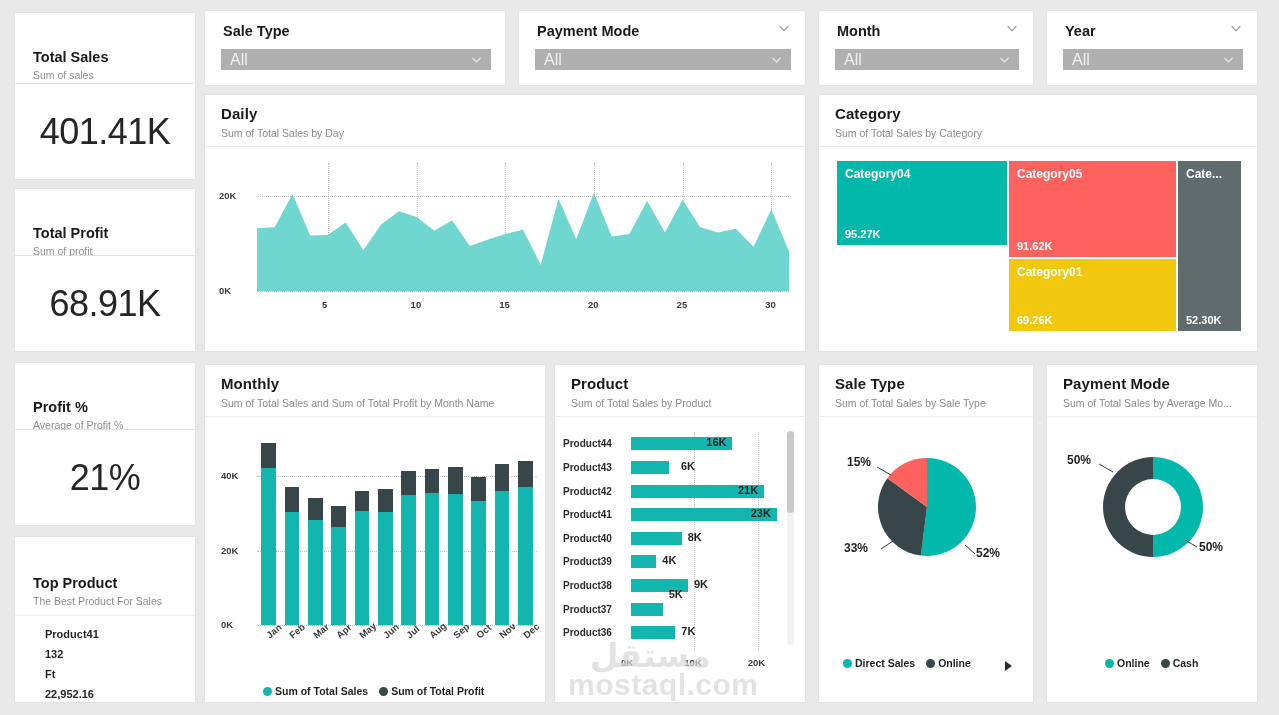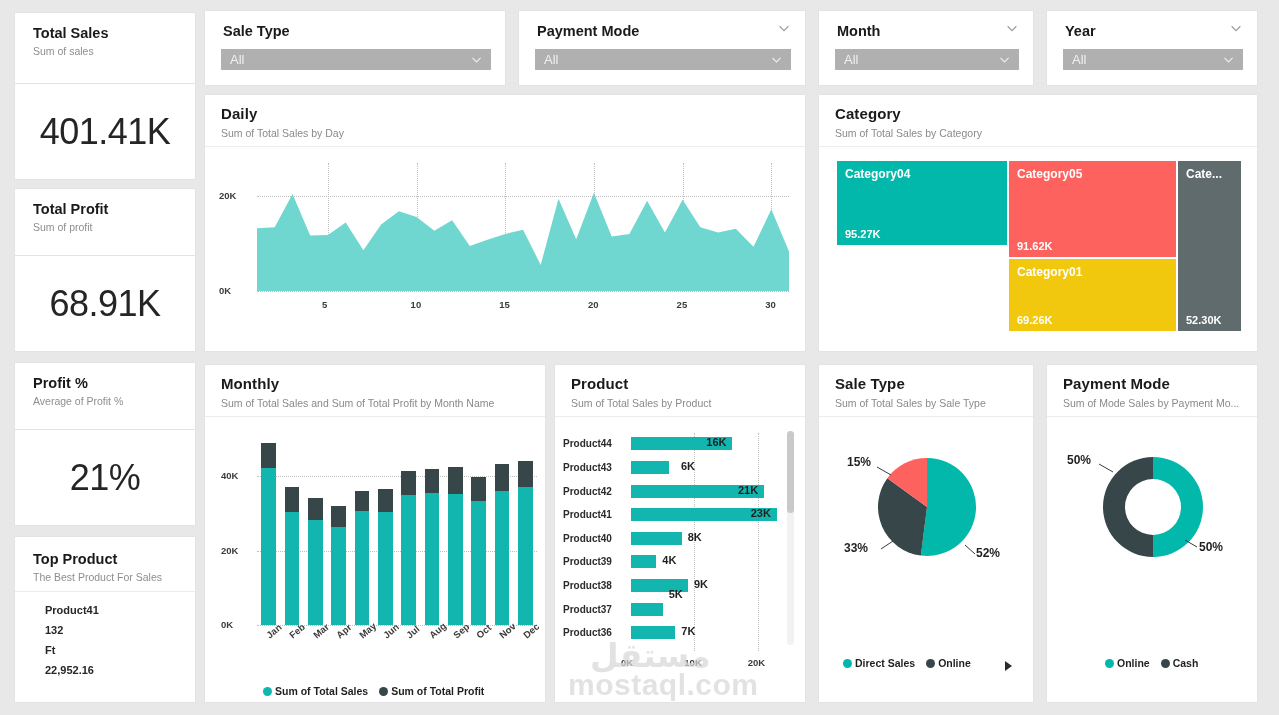--- a/index.html
+++ b/index.html
@@ -25,37 +25,37 @@
     letter-spacing: .1px; line-height: 1.25;
   }
   .card-sub {
     font-size: 10.5px; color: #8a8a8a; margin-top: 3px; line-height: 1.3;
   }
   .hrule { border-top: 1px solid #ececec; }
 
   
   .kpi { display: flex; flex-direction: column; }
   .kpi-head { padding: 12px 0 8px 18px; }
-  .kpi-title { font-size: 14.5px; font-weight: bold; color: #1a1a1a; }
+  .kpi-title { font-size: 14.5px; font-weight: bold; color: #1a1a1a; margin-top: 24px; }
   .kpi-sub { font-size: 10.5px; color: #8e8e8e; margin-top: 4px; }
   .kpi-value {
     font-size: 36px; color: #252525; font-weight: 300; letter-spacing: -0.5px;
   }
 
   
   .slicer-title {
     font-size: 14.5px; font-weight: bold; color: #1a1a1a;
     padding: 12px 0 0 18px;
   }
   .slicer-box {
     margin: 10px 14px 0 16px; height: 21px;
     background: #b0b0b0; display: flex; align-items: center;
     padding: 0 8px 0 9px; cursor: pointer;
   }
-  .slicer-val { font-size: 13px; color: #f0f0f0; flex: 1; }
+  .slicer-val { font-size: 16px; color: #f0f0f0; flex: 1; }
   .chev { width: 13px; height: 13px; }
   .chev-head {
     position: absolute; top: 10px; right: 14px;
     width: 14px; height: 14px;
   }
 
   
   .plot { position: absolute; }
   .tick {
     position: absolute; font-size: 9.5px; font-weight: bold;
@@ -459,21 +459,21 @@
             <span class="lg-txt">Online</span>
           </div>
         </div>
         <div class="play-tri" style="left: 186px; top: 234px;"></div>
       </div>
   </div>
 
   <div class="card" style="left:1046px; top:364px; width:212px; height:339px;">
     <div class="card-head">
       <div class="card-title">Payment Mode</div>
-      <div class="card-sub">Sum of Mode Sales by Payment Mo...</div>
+      <div class="card-sub">Sum of Total Sales by Average Mo...</div>
     </div>
     <div class="hrule"></div>
     <div id="payment-plot" class="plot" style="left:0; top:62px; width:212px; height:277px;">
         <svg width="212" height="180" style="position:absolute;left:0;top:0;">
           <path d="M 106.00 30.00 A 50 50 0 0 1 106.00 130.00
           L 106.00 108.00 A 28 28 0 0 0 106.00 52.00 Z" fill="#01b8aa"></path>
           <path d="M 106.00 130.00 A 50 50 0 0 1 106.00 30.00
           L 106.00 52.00 A 28 28 0 0 0 106.00 108.00 Z" fill="#374649"></path>
           <path d="M 150 120 L 138 113" stroke="#3a3a3a" stroke-width="1" fill="none"></path>
           <path d="M 52 37 L 66 45" stroke="#3a3a3a" stroke-width="1" fill="none"></path>

